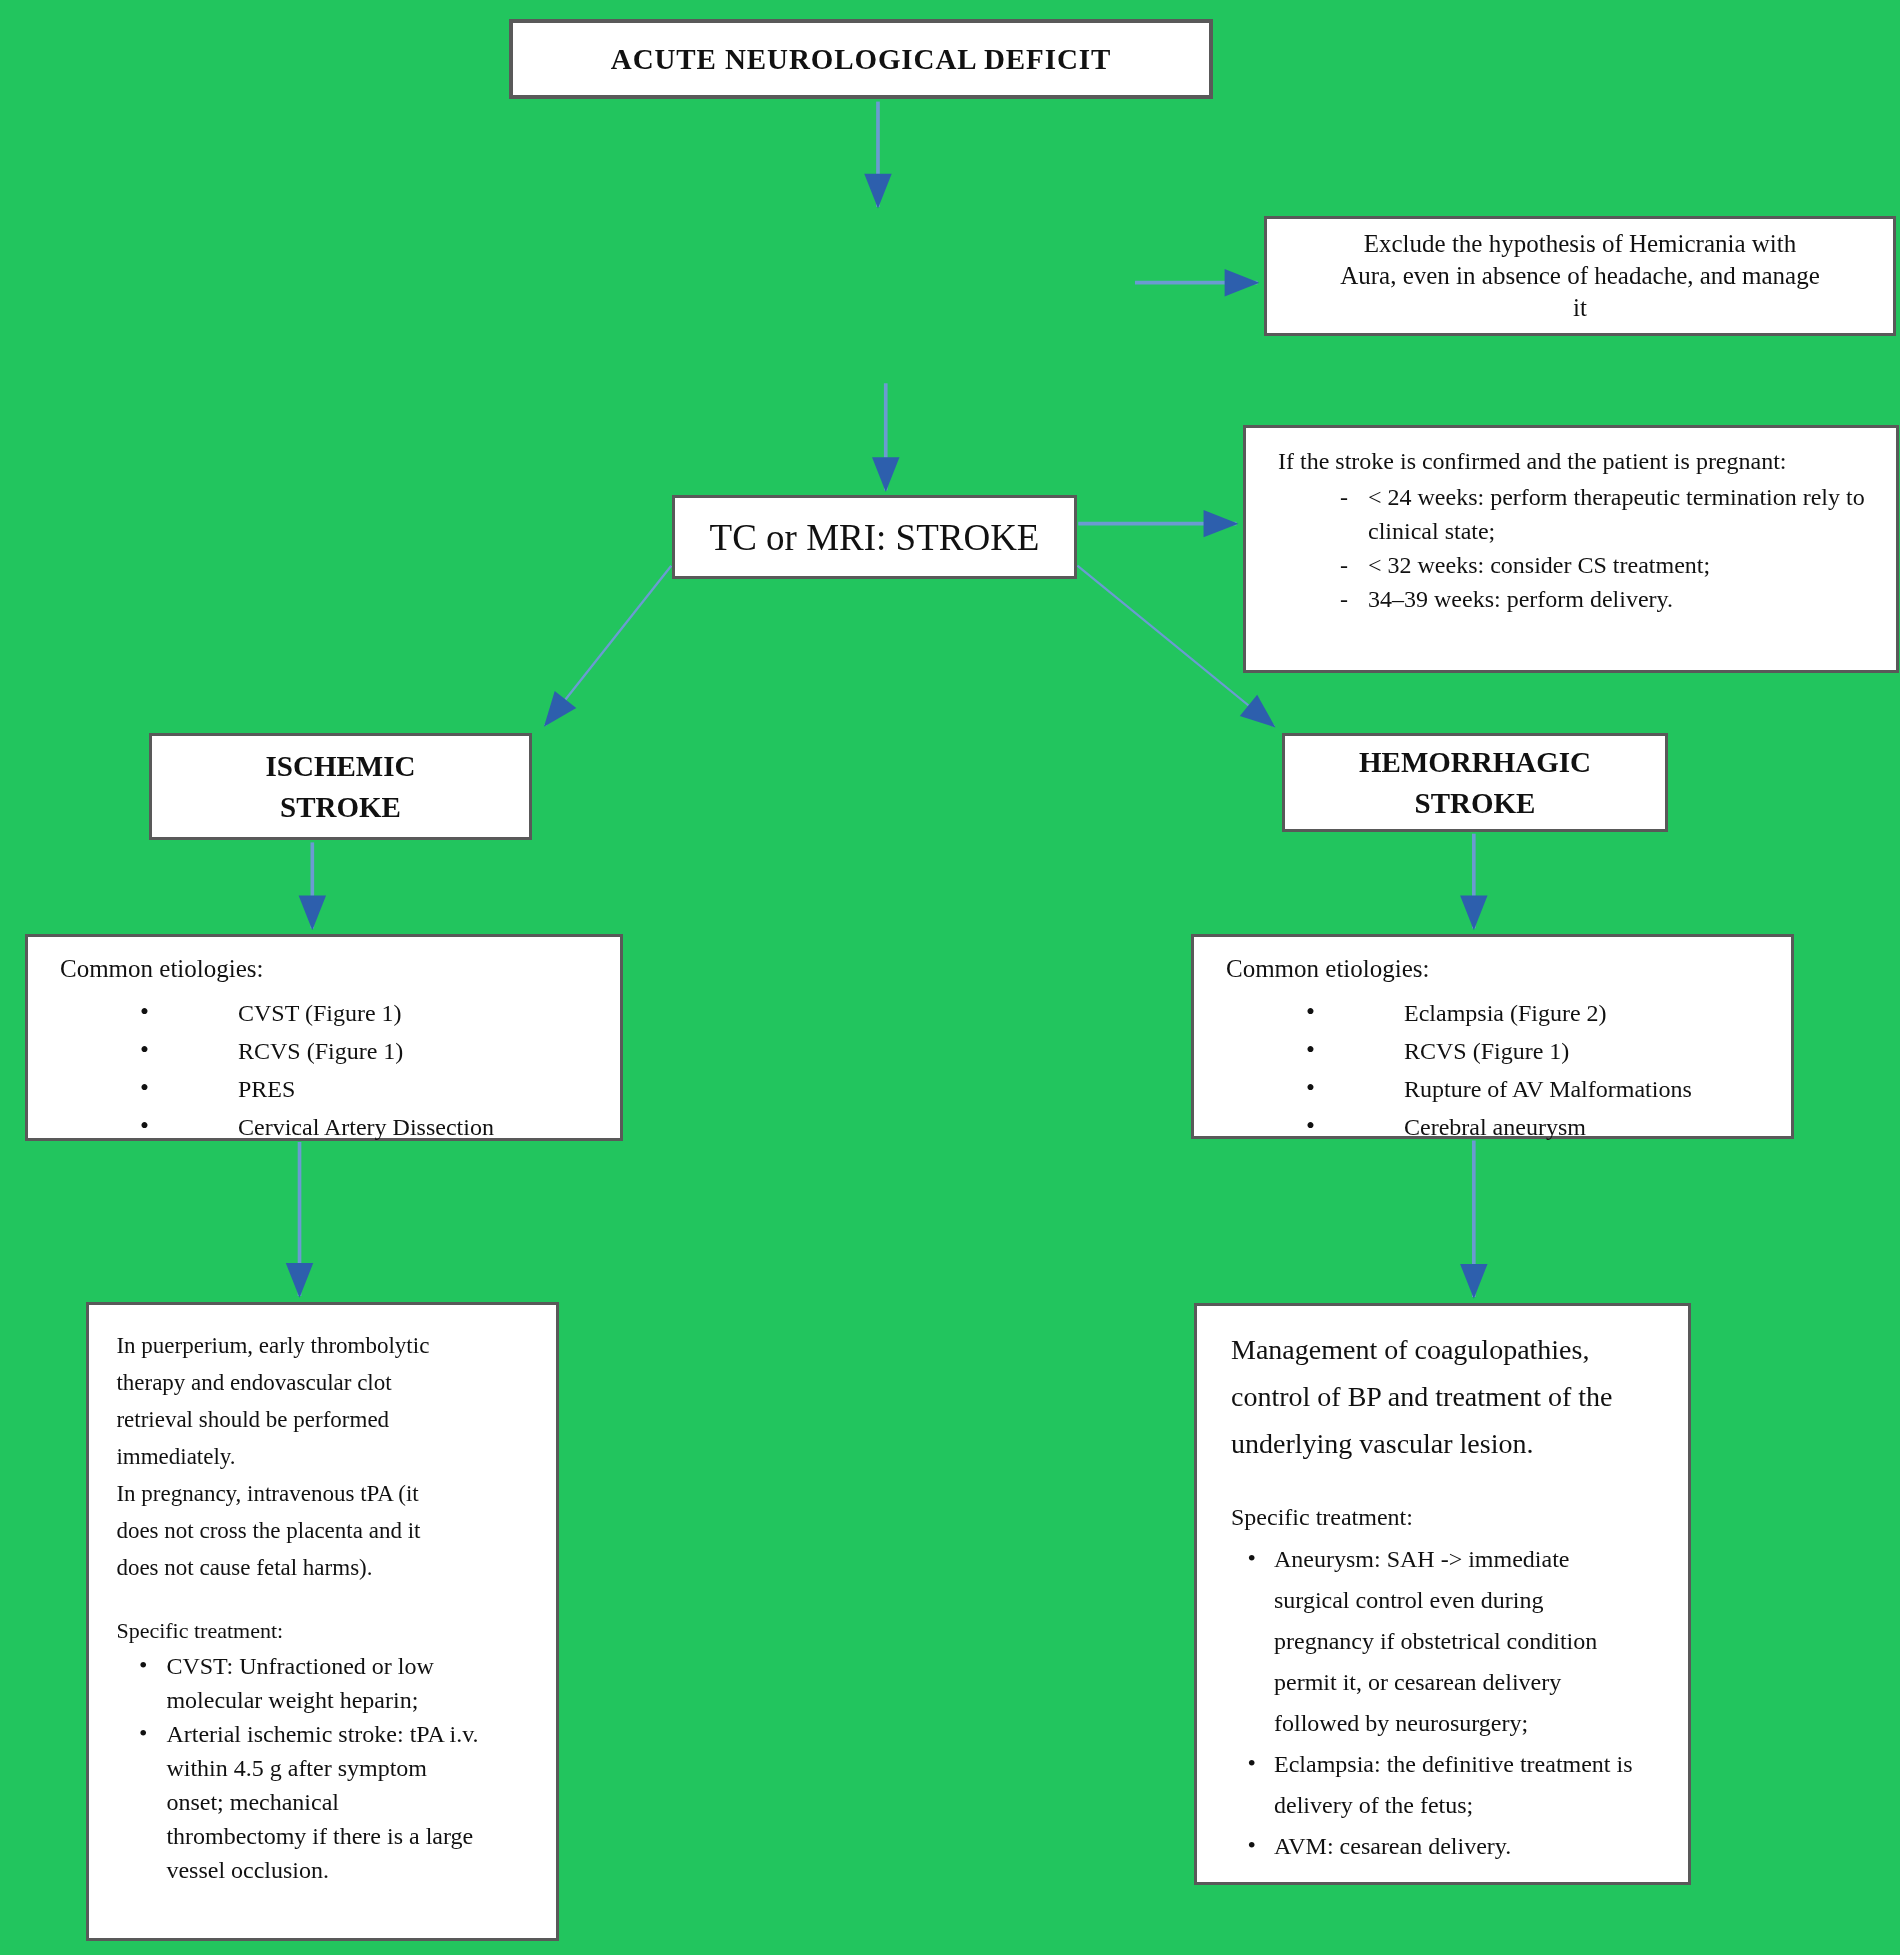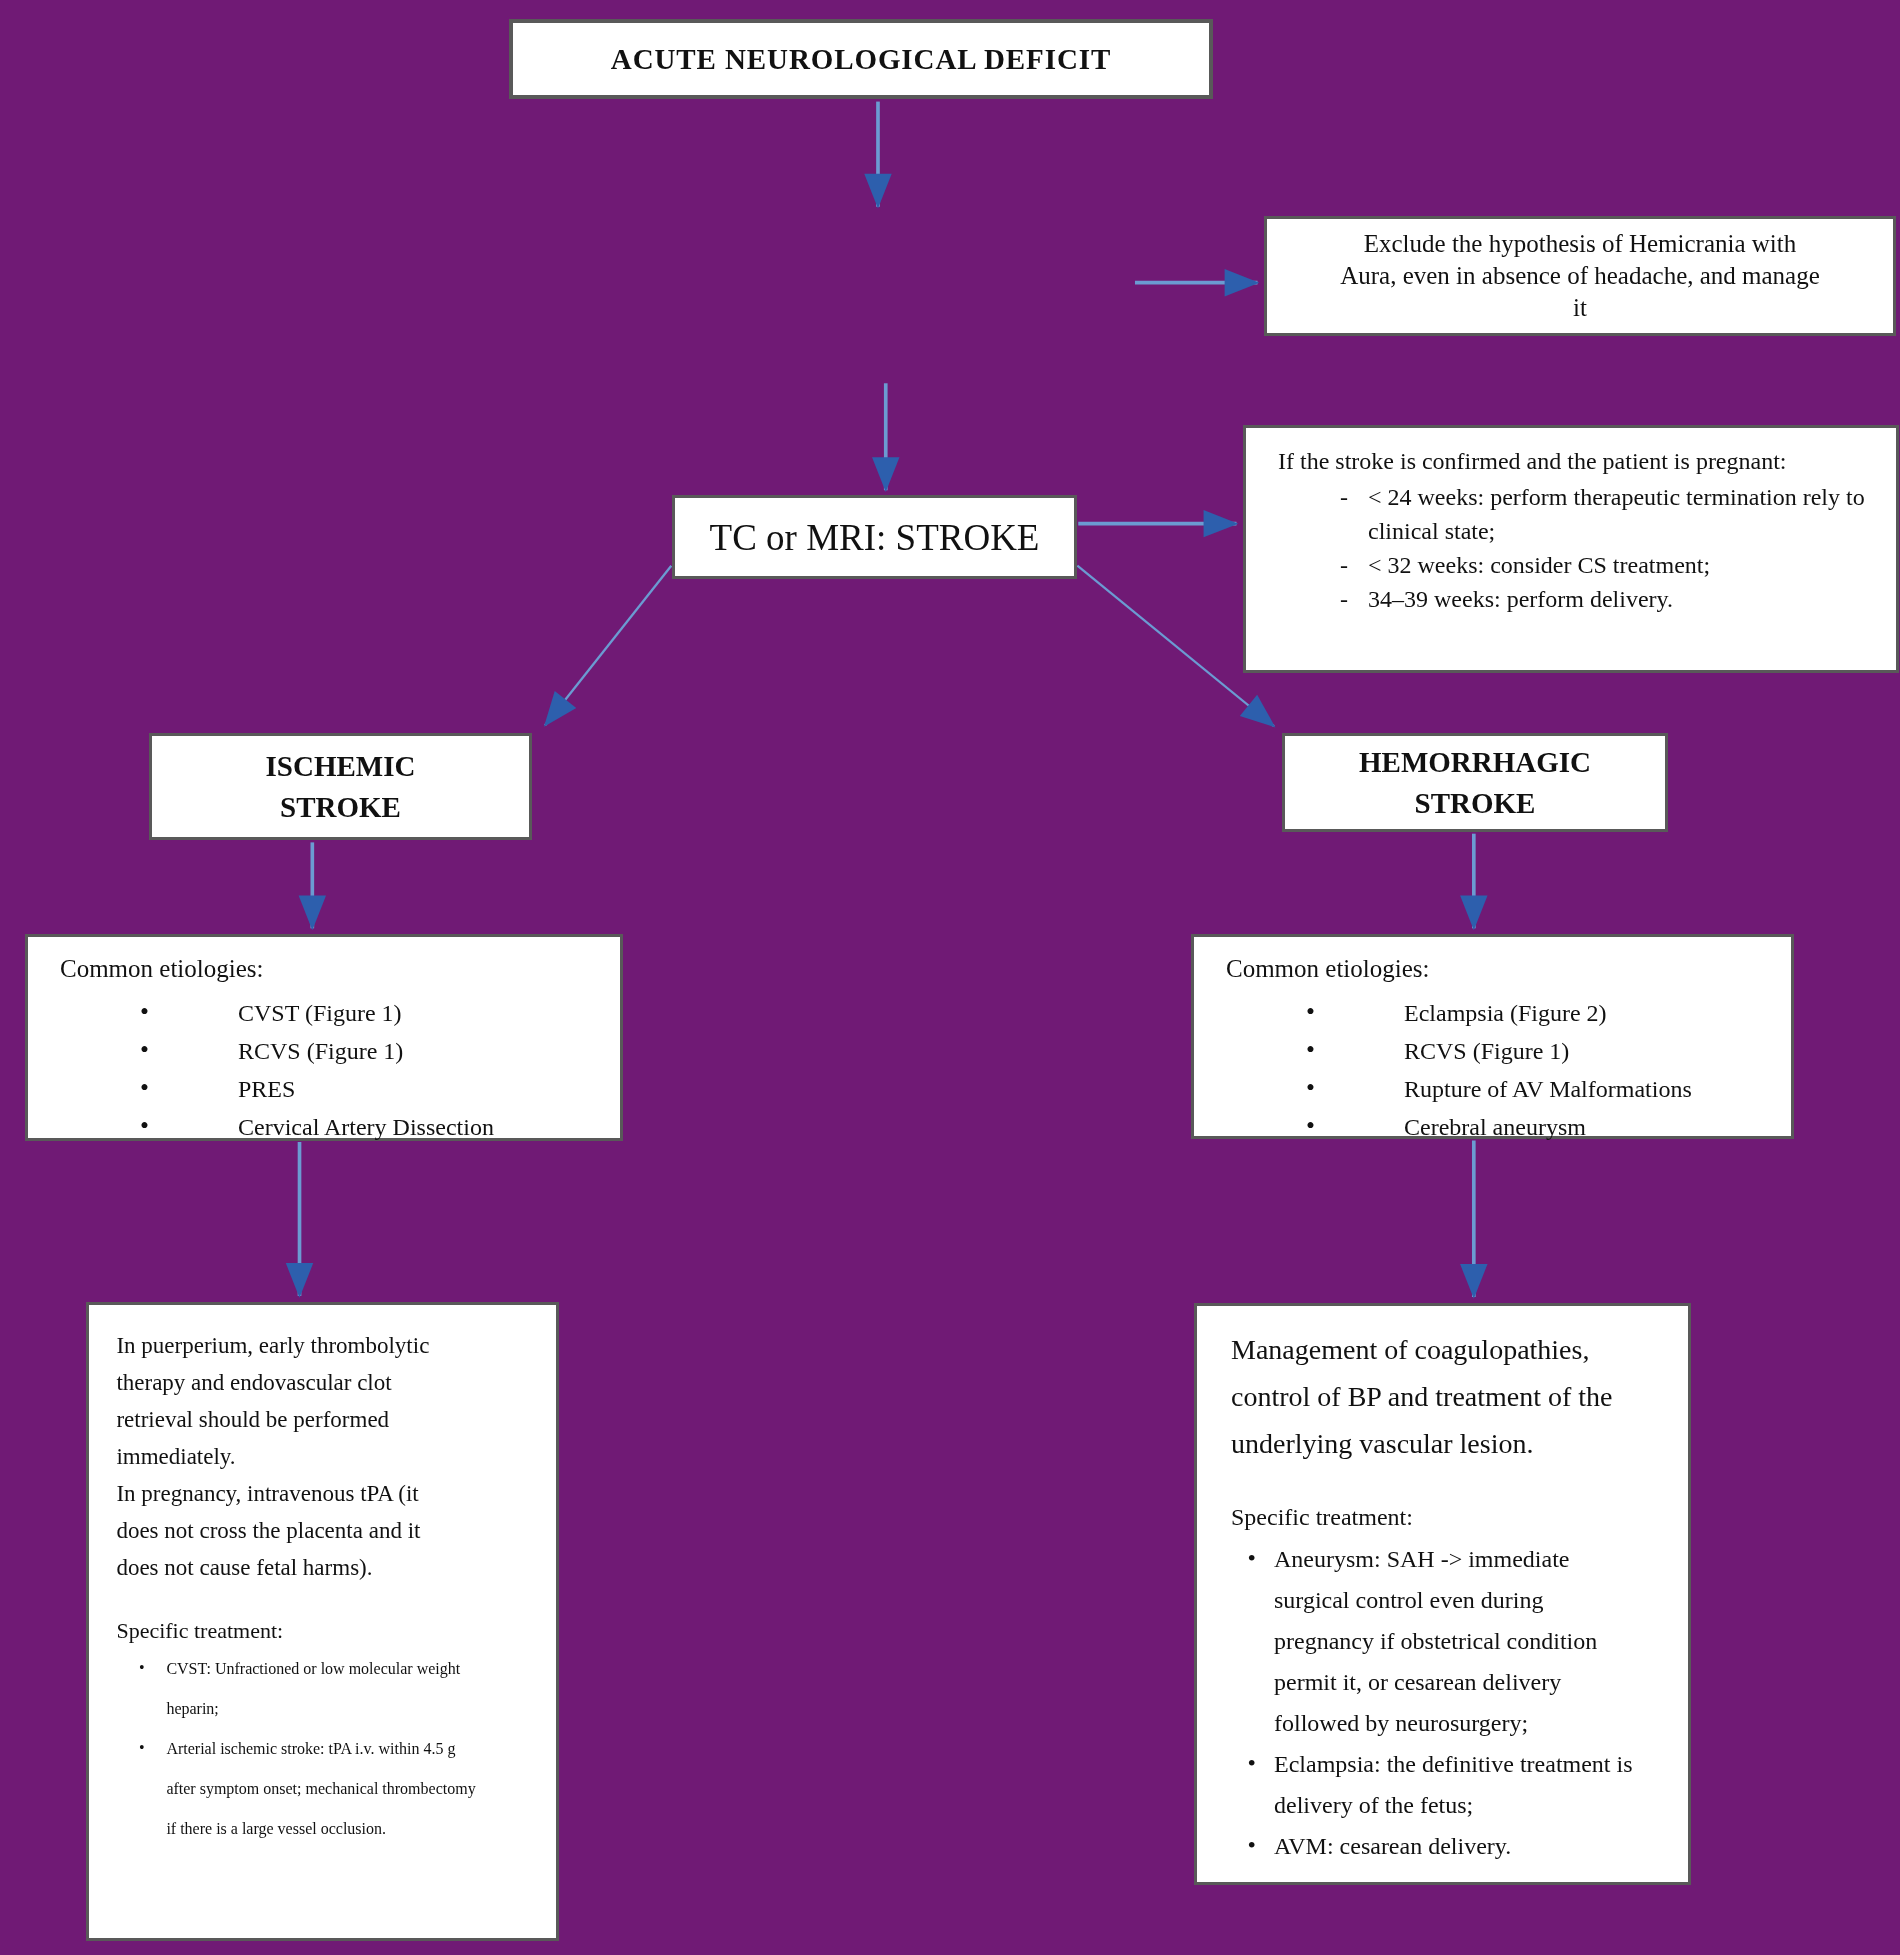--- a/index.html
+++ b/index.html
@@ -1,17 +1,17 @@
 <!DOCTYPE html>
 <html style="font-size:7.3px"><head>
 <meta charset="utf-8">
 <style>
   html,body { margin:0; padding:0; background:#ffffff; }
   body { width:1900px; height:1955px; font-family:"Liberation Serif", serif; color:#111; }
-  .stage { position:relative; width:1900px; height:1955px; background:#701a75; overflow:hidden; }
+  .stage { position:relative; width:1900px; height:1955px; background:#22c55e; overflow:hidden; }
 
   .connectors { position:absolute; left:0; top:0; width:1900px; height:1955px; }
 
   .box { position:absolute; box-sizing:border-box; border:3.7px solid #595959; background:#ffffff; }
 
   
   .box-title { left:509px; top:19px; width:704px; height:80px; border-width:4.1px;
                display:flex; align-items:center; justify-content:center; }
   .box-title .t { font-size:29px; font-weight:bold; letter-spacing:0.9px; }
 
@@ -49,21 +49,21 @@
   .etio li { position:relative; }
   .etio li::before { content:"\2022"; position:absolute; left:-98px; top:-0.9px; font-size:25.6px; }
   .box-etio-left  { left:25px;   top:934px; width:598px; height:207px; }
   .box-etio-right { left:1191px; top:934px; width:603px; height:205px; }
 
   
   .box-treat-left { left:86px; top:1302px; width:473px; height:639px;
                     font-size:23px; line-height:37px; padding:22px 22px 0 27.4px; }
   .box-treat-left .para { max-width:338px; }
   .box-treat-left .hd { margin-top:26.5px; font-size:22px; line-height:35px; }
-  .box-treat-left ul { list-style:none; font-size:16px; line-height:40px; margin:1.8px 0 0 0; padding:0 0 0 50px; max-width:316px; }
+  .box-treat-left ul { list-style:none; font-size:24px; line-height:34px; margin:1.8px 0 0 0; padding:0 0 0 50px; max-width:316px; }
   .box-treat-left li { position:relative; }
   .box-treat-left li::before { content:"\2022"; position:absolute; left:-27.4px; top:-0.9px; }
 
   
   .box-treat-right { left:1194px; top:1303px; width:497px; height:582px;
                      padding:20px 34px 0 34px; }
   .box-treat-right .para { font-size:28px; line-height:47px; max-width:435px; }
   .box-treat-right .hd { margin-top:30px; font-size:24px; line-height:41px; }
   .box-treat-right ul { list-style:none; font-size:24px; line-height:41px; margin:0.9px 0 0 0; padding:0 0 0 43px; max-width:366px; }
   .box-treat-right li { position:relative; }

